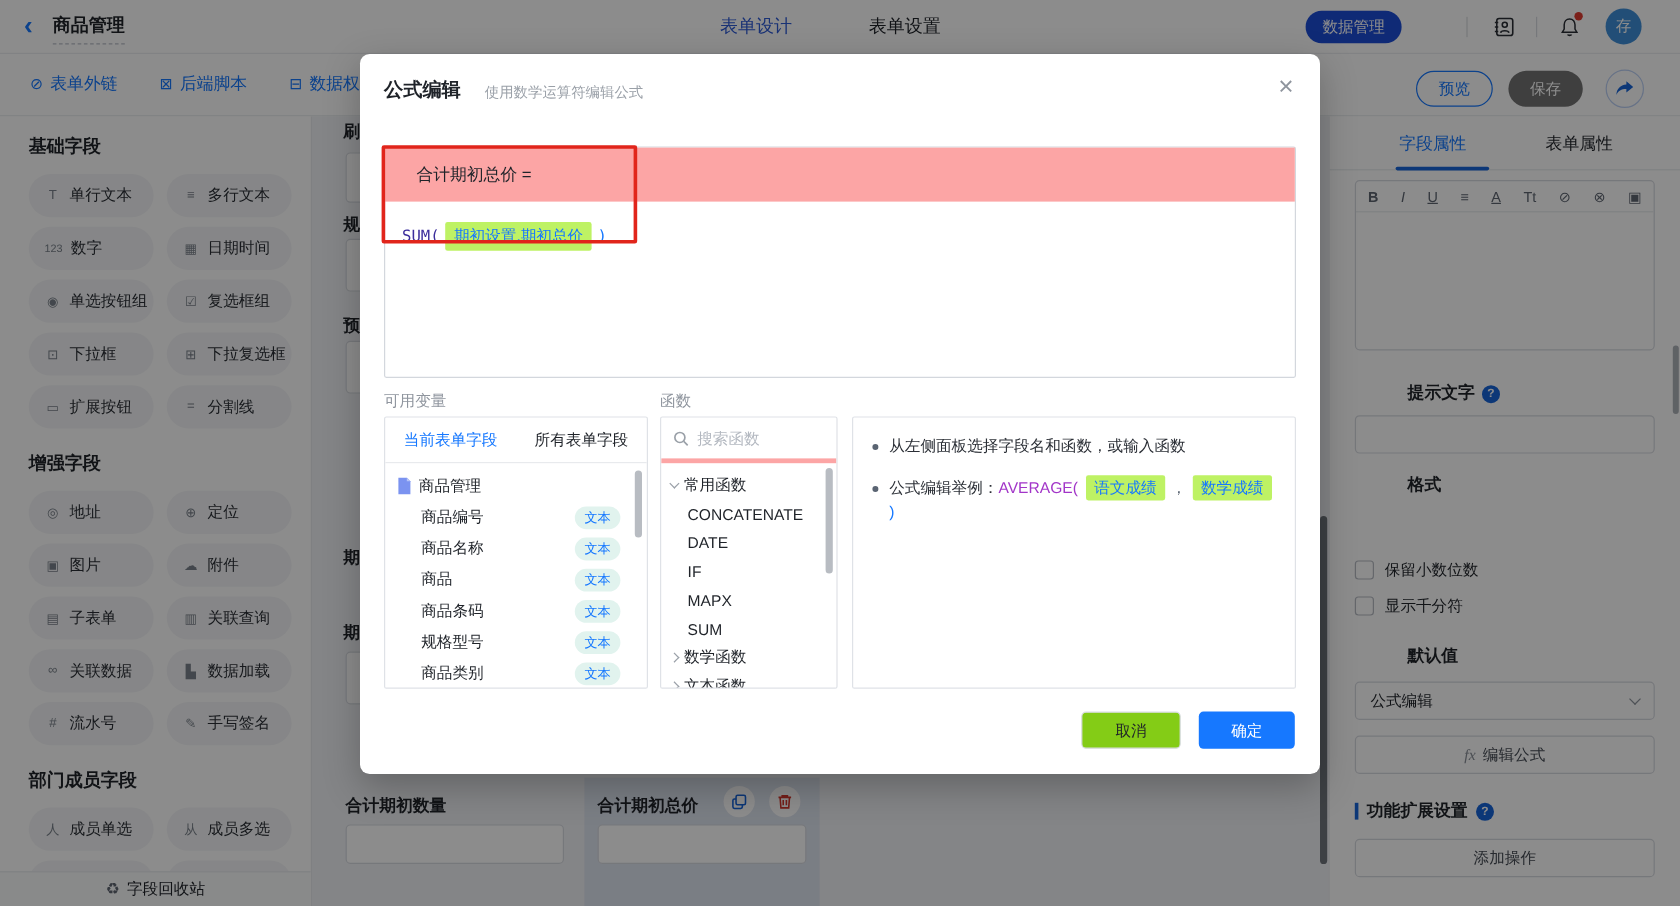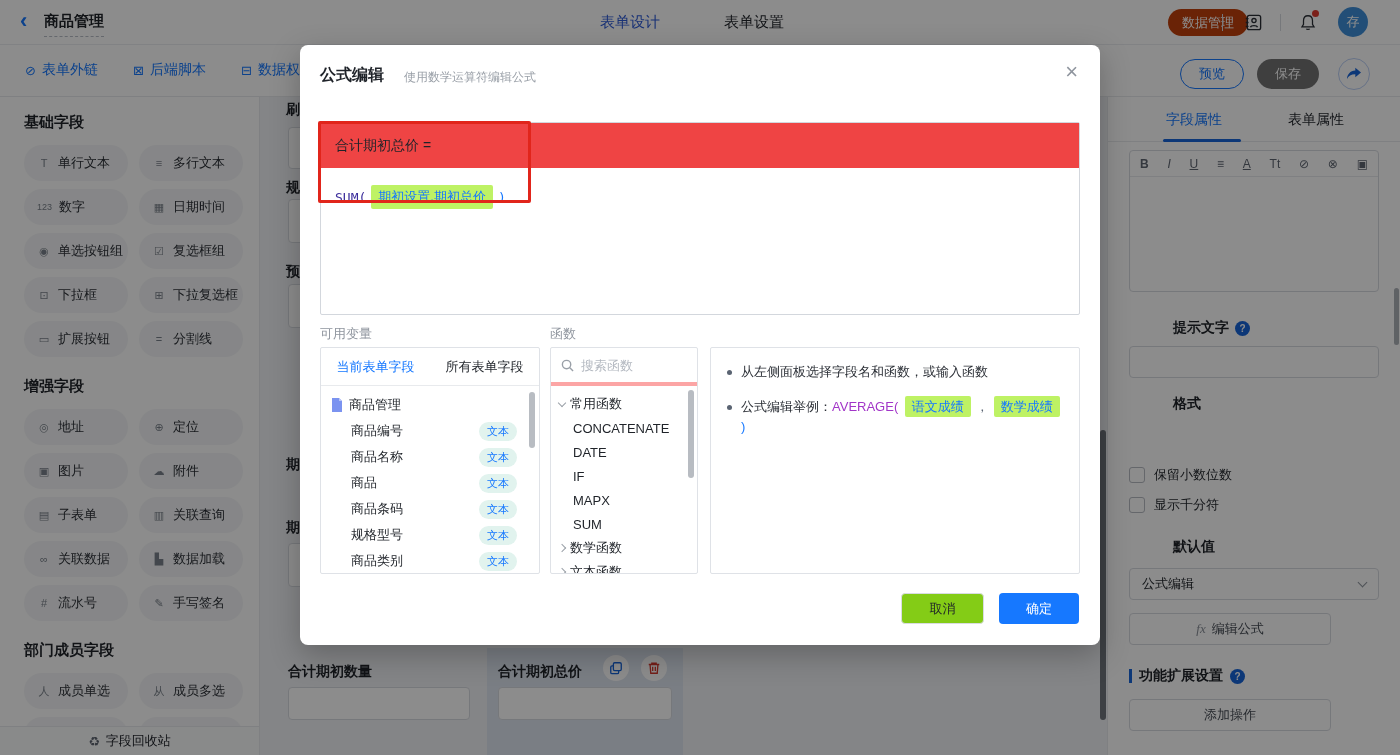--- a/index.html
+++ b/index.html
@@ -6,21 +6,21 @@
   body { font-family:"Liberation Sans","DejaVu Sans",sans-serif; background:#555; }
   .screen { position:relative; width:1400px; height:755px; background:#fff; overflow:hidden; }
 
   
   .topbar { position:absolute; left:0; top:0; width:1400px; height:45px; background:#fff; border-bottom:1px solid #ebedf0; }
   .back-ico { position:absolute; left:20px; top:8px; color:#1678ff; font-size:22px; font-weight:bold; cursor:pointer; }
   .page-title { position:absolute; left:44px; top:12px; font-size:15px; color:#1f2329; font-weight:bold; border-bottom:1px dashed #b9bec7; padding-bottom:5px; }
   .top-tabs { position:absolute; left:600px; top:0; height:45px; display:flex; gap:64px; align-items:center; }
   .top-tab { font-size:15px; color:#1f2329; cursor:pointer; }
   .top-tab.active { color:#2e5bd6; }
-  .data-manage { position:absolute; left:1168px; top:9px; width:80px; height:27px; background:#c2410c; color:#fff; border:none; border-radius:14px; font-size:13px; }
+  .data-manage { position:absolute; left:1088px; top:9px; width:80px; height:27px; background:#1d4ed8; color:#fff; border:none; border-radius:14px; font-size:13px; }
   .top-div { position:absolute; top:14px; width:1px; height:17px; background:#d8dbe0; }
   .ic-btn { position:absolute; top:10px; width:24px; height:24px; display:flex; align-items:center; justify-content:center; cursor:pointer; }
   .bell-dot { position:absolute; right:1px; top:0px; width:7px; height:7px; background:#e03b30; border-radius:50%; }
   .avatar { position:absolute; left:1338px; top:7px; width:30px; height:30px; border-radius:50%; background:#3f8fd9; color:#fff; font-size:13px; display:flex; align-items:center; justify-content:center; cursor:pointer; }
 
   
   .toolbar { position:absolute; left:0; top:45px; width:1400px; height:52px; background:#fff; border-bottom:1px solid #e8eaed; }
   .tb-link { position:absolute; top:16px; display:flex; align-items:center; gap:6px; color:#1678ff; font-size:14px; cursor:pointer; }
   .tb-ico { font-size:13px; }
   .btn-outline { position:absolute; top:14px; height:30px; border:1px solid #1678ff; color:#1678ff; background:#fff; border-radius:15px; font-size:13px; padding:0 18px; }
@@ -54,34 +54,34 @@
   .rich-box { position:absolute; left:21px; top:53px; width:250px; height:142px; border:1px solid #d8dbe1; border-radius:4px; }
   .rich-bar { height:26px; border-bottom:1px solid #e8eaed; display:flex; align-items:center; justify-content:space-between; padding:0 10px; }
   .rich-ic { font-size:12px; color:#5f6672; cursor:pointer; }
   .pr-label { position:absolute; font-size:14px; font-weight:bold; color:#1f2329; display:flex; align-items:center; gap:6px;margin-left:44px; }
   .help-badge { width:15px; height:15px; border-radius:50%; background:#1664d9; color:#fff; font-size:10px; font-weight:bold; display:flex; align-items:center; justify-content:center; }
   .pr-input { position:absolute; left:21px; width:250px; height:32px; border:1px solid #d8dbe1; border-radius:4px; background:#fff; }
   .pr-select { position:absolute; left:21px; width:250px; height:32px; border:1px solid #d8dbe1; border-radius:4px; background:#fff; display:flex; align-items:center; justify-content:space-between; padding:0 12px; font-size:13px; color:#1f2329; cursor:pointer; }
   .chev-down { border:solid #8f959e; border-width:0 1.5px 1.5px 0; padding:3px; transform:rotate(45deg); margin-top:-4px; }
   .chk-row { position:absolute; left:21px; display:flex; align-items:center; gap:9px; font-size:13px; color:#1f2329; }
   .chk-box { width:16px; height:16px; border:1px solid #b8bcc4; border-radius:3px; background:#fff; cursor:pointer; }
-  .pr-btn { position:absolute; left:21px; width:202px; height:32px; border:1px solid #d8dbe1; border-radius:4px; background:#fff; font-size:13px; color:#464c55; display:flex; align-items:center; justify-content:center; gap:6px; cursor:pointer; }
+  .pr-btn { position:absolute; left:21px; width:250px; height:32px; border:1px solid #d8dbe1; border-radius:4px; background:#fff; font-size:13px; color:#464c55; display:flex; align-items:center; justify-content:center; gap:6px; cursor:pointer; }
   .fx { font-style:italic; font-family:"Liberation Serif","DejaVu Serif",serif; color:#8a9099; }
   .sec-head { position:absolute; left:21px; display:flex; align-items:center; gap:7px; font-size:14px; font-weight:bold; color:#1f2329; }
   .sec-bar { width:3px; height:14px; background:#1664d9; }
   .pr-scroll { position:absolute; right:1px; top:191px; width:5px; height:57px; background:#aeb2b9; border-radius:3px; }
 
   
   .overlay { position:absolute; inset:0; background:rgba(0,0,0,0.45); z-index:50; }
   .modal { position:absolute; left:300px; top:45px; width:800px; height:600px; background:#fff; border-radius:8px; box-shadow:0 10px 30px rgba(0,0,0,.25); z-index:60; }
   .m-title { position:absolute; left:20px; top:20px; font-size:16px; font-weight:bold; color:#1f2329; }
   .m-sub { position:absolute; left:104px; top:24px; font-size:12px; color:#9aa0a8; }
   .m-close { position:absolute; right:22px; top:16px; font-size:22px; color:#8f959e; cursor:pointer; line-height:1; }
   .f-box { position:absolute; left:20px; top:77px; width:760px; height:193px; border:1px solid #d3d7dd; border-radius:2px; background:#fff; }
-  .f-head { height:45px; background:#ef4444; display:flex; align-items:center; padding-left:14px; font-size:14px; color:#1f2329; }
+  .f-head { height:45px; background:#fca5a5; display:flex; align-items:center; padding-left:26px; font-size:14px; color:#1f2329; }
   .f-body { padding:17px 14px; font-size:13px; display:flex; align-items:center; gap:2px; }
   .f-fn { font-family:"DejaVu Sans Mono",monospace; color:#3c2e9c; font-size:13px; }
   .token { background:#bef264; color:#1678ff; font-size:13px; padding:3px 7px; border-radius:2px; margin:0 3px; }
   .f-close { color:#1678ff; font-family:"DejaVu Sans Mono",monospace; }
   .red-rect { position:absolute; left:18px; top:76px; width:213px; height:82px; border:3px solid #e1251b; border-radius:2px; pointer-events:none; z-index:5; }
   .m-sec-label { position:absolute; top:280px; font-size:13px; color:#8f959e; }
   .panel { position:absolute; top:302px; border:1px solid #dfe2e7; border-radius:2px; background:#fff; overflow:hidden; }
   .vars { left:20px; width:220px; height:227px; }
   .v-tabs { height:38px; border-bottom:1px solid #e8eaed; display:flex; }
   .v-tab { flex:1; display:flex; align-items:center; justify-content:center; font-size:13px; color:#1f2329; cursor:pointer; }

